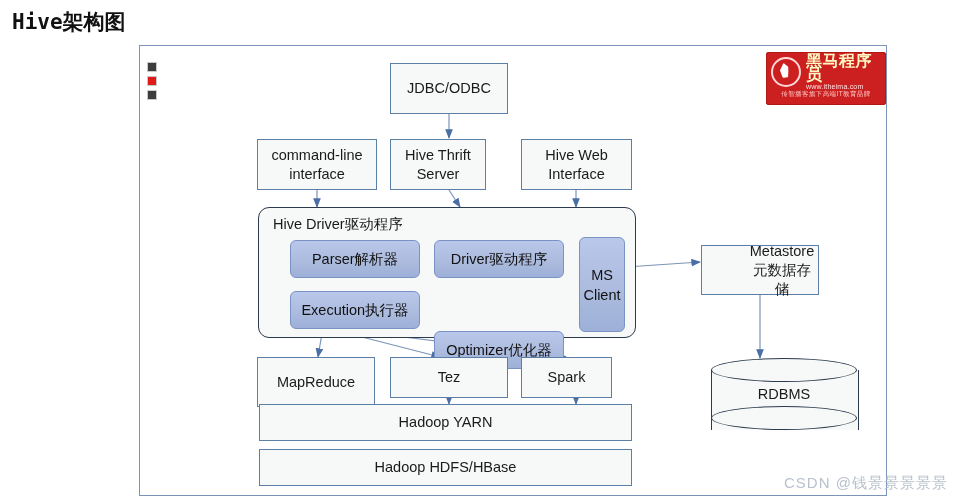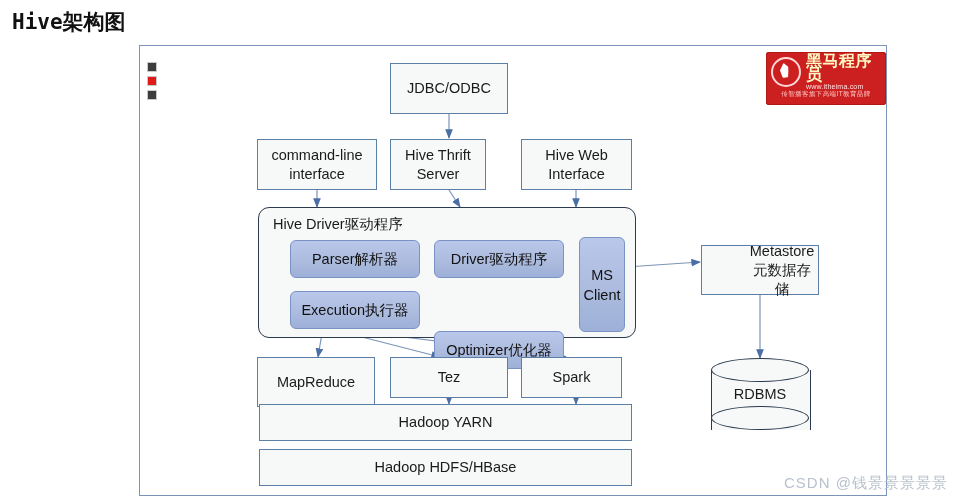--- a/index.html
+++ b/index.html
@@ -52,21 +52,21 @@
   .driver-label{position:absolute;left:14px;top:7px;font-size:14.5px;color:#1a1a1a;}
 
   
   .bbox{position:absolute;box-sizing:border-box;border-radius:6px;
         border:1px solid #7b92c4;
         background:linear-gradient(180deg,#b9c7ea 0%,#aebddf 50%,#9db0d8 100%);
         color:#111;display:flex;align-items:center;justify-content:center;
         text-align:center;font-size:14.5px;line-height:19px;}
 
   
-  .cyl{position:absolute;}
+  .cyl{position:absolute;padding-left:48px;}
   .cyl .body{position:absolute;left:0;top:12px;width:100%;height:60px;
              background:#f7f8f8;border-left:1px solid #2b3a4d;border-right:1px solid #2b3a4d;}
   .cyl .bot{position:absolute;left:0;top:48px;width:100%;height:24px;
             background:#f7f8f8;border:1px solid #2b3a4d;border-radius:50%;box-sizing:border-box;}
   .cyl .top{position:absolute;left:0;top:0;width:100%;height:24px;
             background:#f7f8f8;border:1px solid #2b3a4d;border-radius:50%;box-sizing:border-box;}
   .cyl .lbl{position:absolute;left:0;top:28px;width:100%;text-align:center;
             font-size:14.5px;color:#1a1a1a;}
 
   
@@ -179,21 +179,21 @@
     <div class="top"></div>
     <div class="lbl">RDBMS</div>
   </div>
 
   <div class="node" style="left:257px;top:357px;width:118px;height:50px;justify-content:center;">
     <span>MapReduce</span>
   </div>
   <div class="node" style="left:390px;top:357px;width:118px;height:41px;">
     <span>Tez</span>
   </div>
-  <div class="node" style="left:521px;top:357px;width:101px;height:41px;">
+  <div class="node" style="left:521px;top:357px;width:91px;height:41px;">
     <span>Spark</span>
   </div>
 
   <div class="node" style="left:259px;top:404px;width:373px;height:37px;">
     <span>Hadoop YARN</span>
   </div>
   <div class="node" style="left:259px;top:449px;width:373px;height:37px;">
     <span>Hadoop HDFS/HBase</span>
   </div>
 

